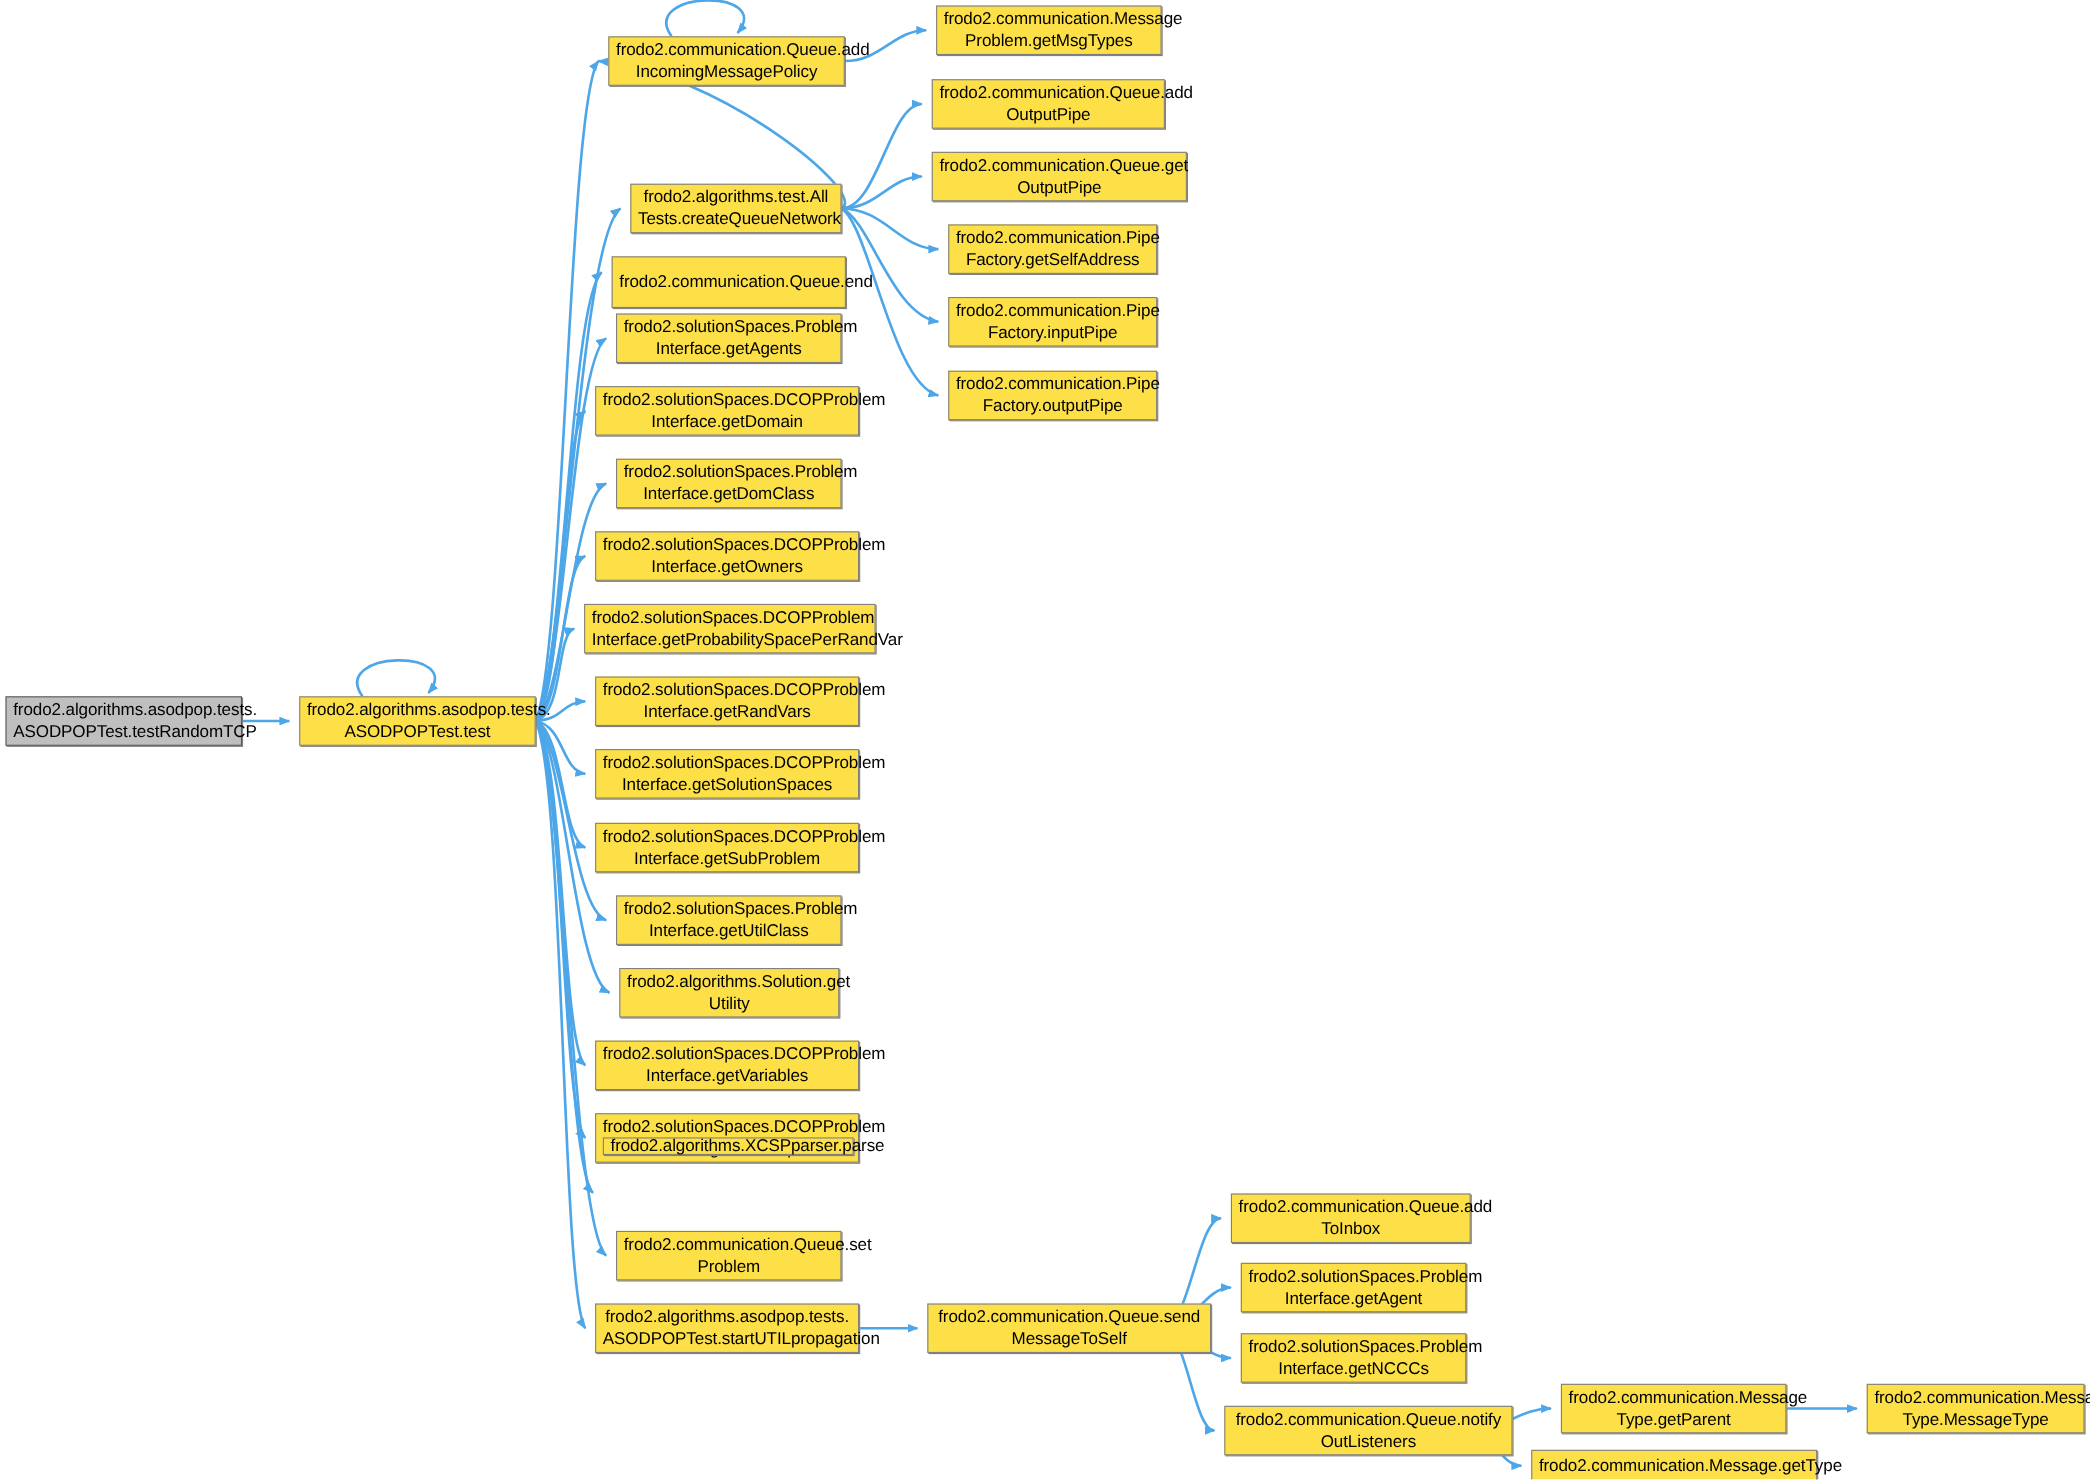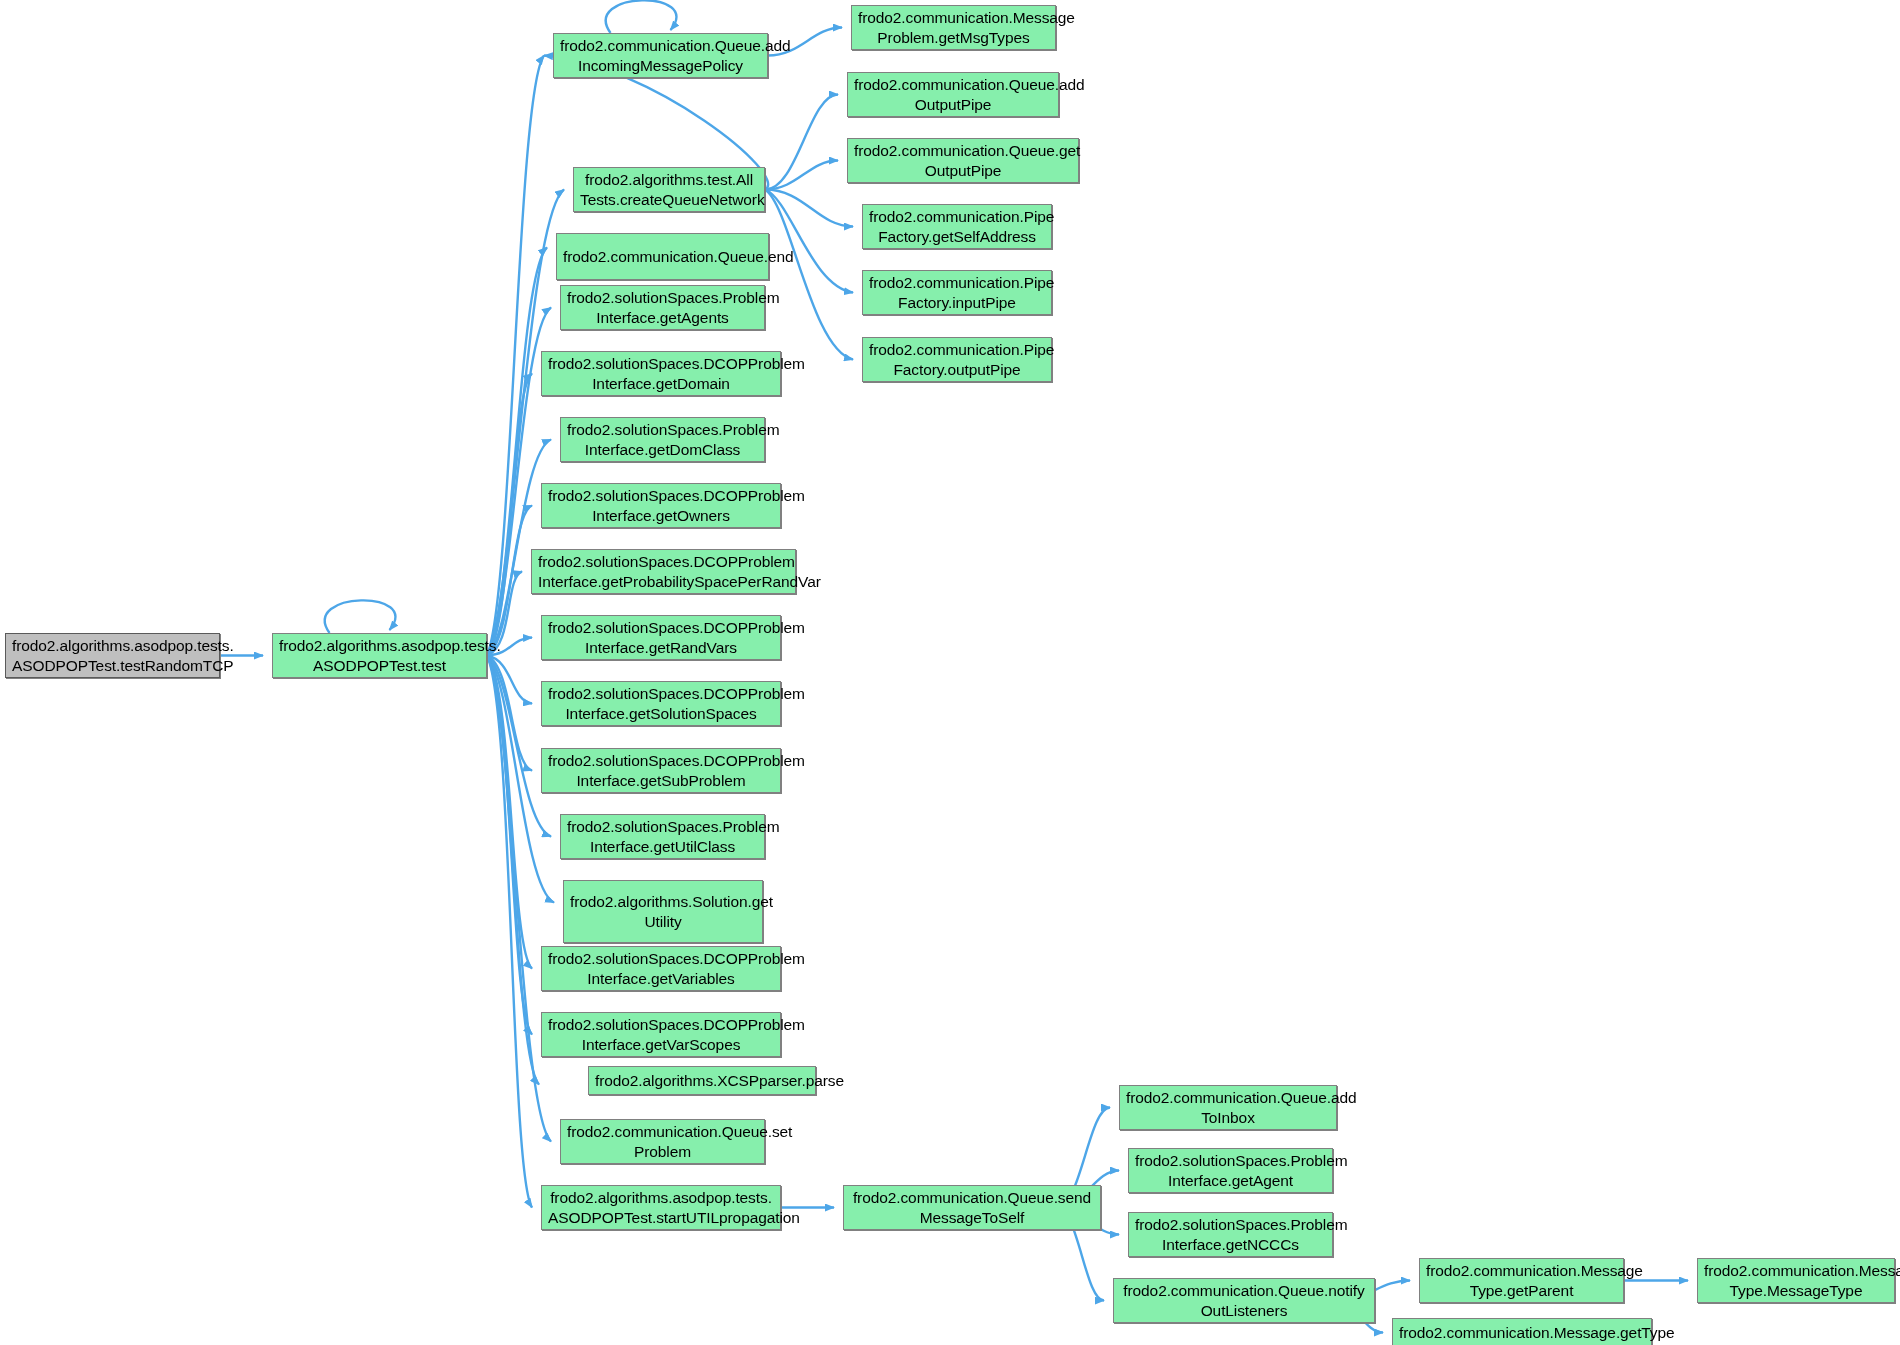--- a/index.html
+++ b/index.html
@@ -13,21 +13,21 @@
   }
   svg#edges{
     position:absolute;
     left:0;top:0;
     width:1900px;height:1345px;
     pointer-events:none;
   }
   .node{
     position:absolute;
     box-sizing:border-box;
-    background:#86efac;
+    background:#fde047;
     border:1px solid #808080;
     box-shadow:1px 1px 0 0 #808080;
     display:flex;
     align-items:center;
     justify-content:center;
     text-align:center;
     color:#000000;
     font-size:15.5px;
     line-height:1.28;
     letter-spacing:-0.1px;
@@ -125,30 +125,30 @@
       </div>
       <div class="node" style="left: 541px; top: 681px; width: 240px; height: 45px;">
         <span>frodo2.solutionSpaces.DCOPProblem<br><span>Interface.getSolutionSpaces</span></span>
       </div>
       <div class="node" style="left: 541px; top: 748px; width: 240px; height: 45px;">
         <span>frodo2.solutionSpaces.DCOPProblem<br><span>Interface.getSubProblem</span></span>
       </div>
       <div class="node" style="left: 560px; top: 814px; width: 205px; height: 45px;">
         <span>frodo2.solutionSpaces.Problem<br><span>Interface.getUtilClass</span></span>
       </div>
-      <div class="node" style="left: 563px; top: 880px; width: 200px; height: 63px;">
+      <div class="node" style="left: 563px; top: 880px; width: 200px; height: 45px;">
         <span>frodo2.algorithms.Solution.get<br><span>Utility</span></span>
       </div>
       <div class="node" style="left: 541px; top: 946px; width: 240px; height: 45px;">
         <span>frodo2.solutionSpaces.DCOPProblem<br><span>Interface.getVariables</span></span>
       </div>
       <div class="node" style="left: 541px; top: 1012px; width: 240px; height: 45px;">
         <span>frodo2.solutionSpaces.DCOPProblem<br><span>Interface.getVarScopes</span></span>
       </div>
-      <div class="node" style="left: 548px; top: 1066px; width: 228px; height: 29px; margin-left: 40px;">
+      <div class="node" style="left: 548px; top: 1034px; width: 228px; height: 16px;">
         <span>frodo2.algorithms.XCSPparser.parse</span>
       </div>
       <div class="node" style="left: 560px; top: 1119px; width: 205px; height: 45px; justify-content: center;">
         <span>frodo2.communication.Queue.set<br><span>Problem</span></span>
       </div>
       <div class="node" style="left: 541px; top: 1185px; width: 240px; height: 45px;">
         <span>frodo2.algorithms.asodpop.tests.<br><span>ASODPOPTest.startUTILpropagation</span></span>
       </div>
       <div class="node" style="left: 851px; top: 5px; width: 205px; height: 45px;">
         <span>frodo2.communication.Message<br><span>Problem.getMsgTypes</span></span>

